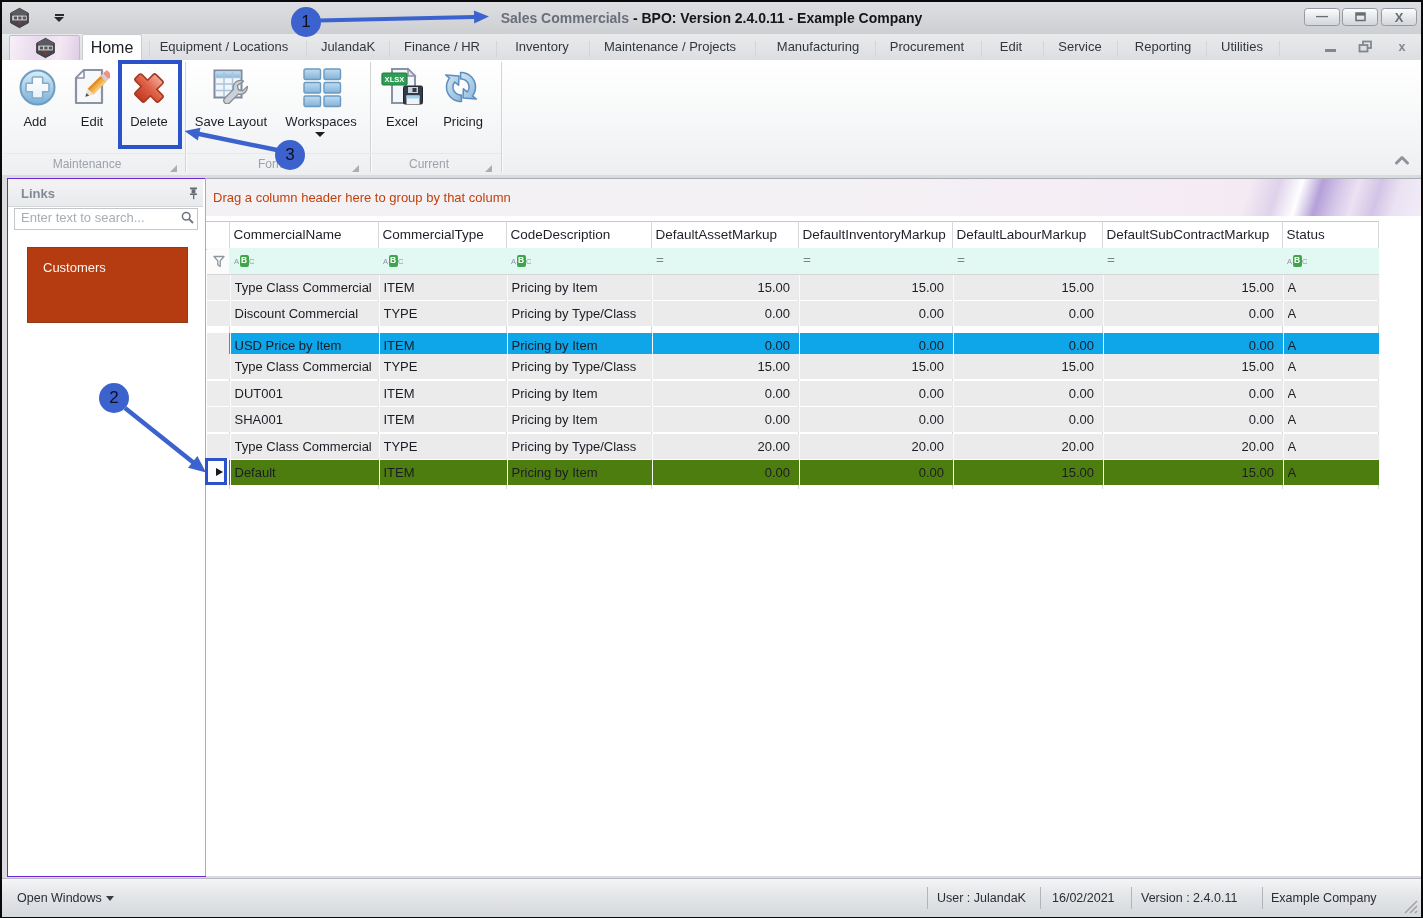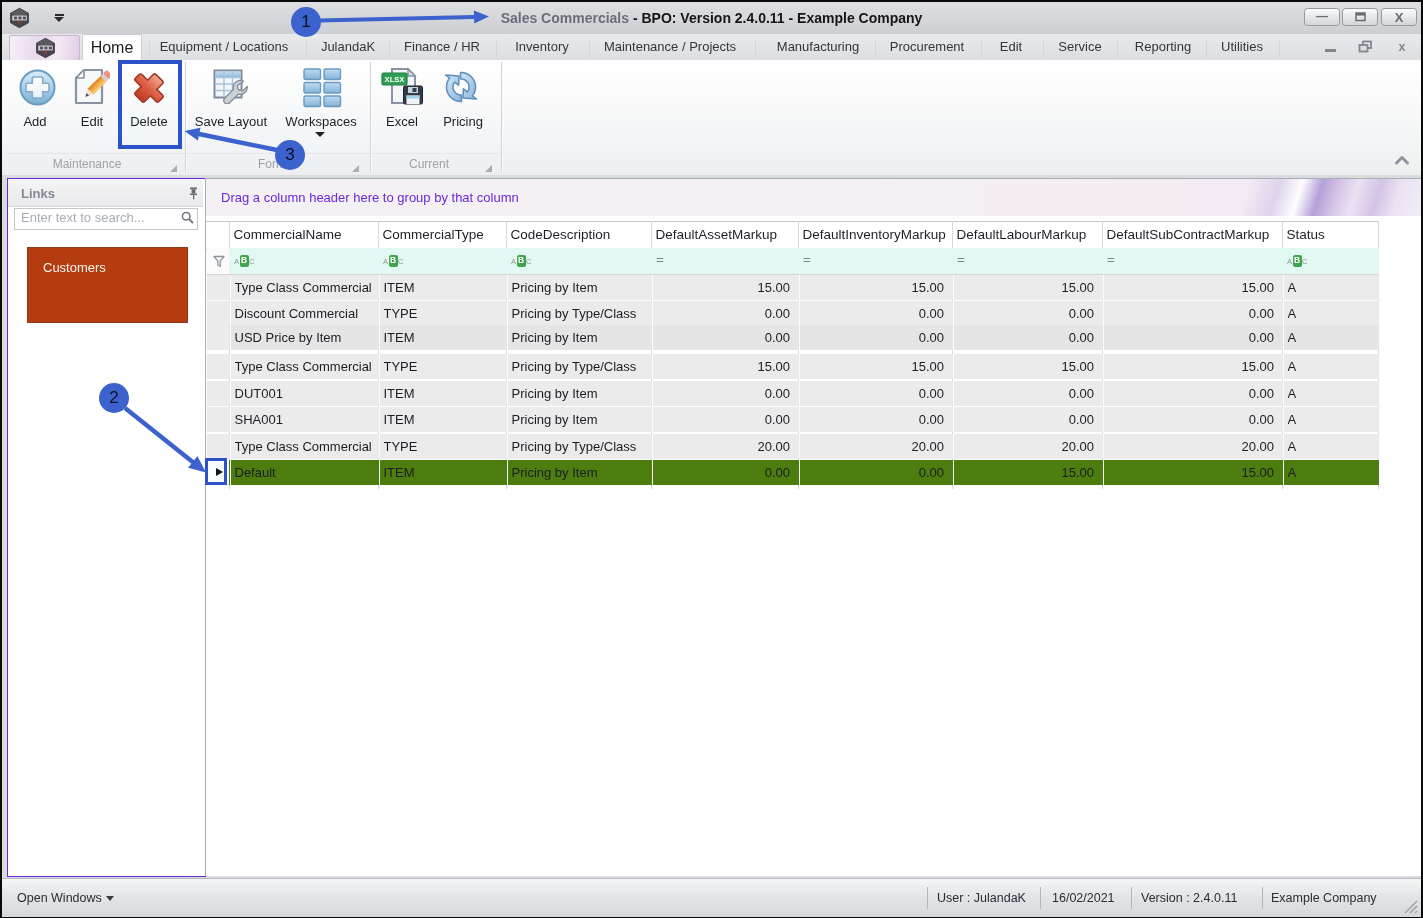--- a/index.html
+++ b/index.html
@@ -23,21 +23,21 @@
 .gsep{top:2px;width:1px;height:110px;background:#d2d4d8;border-right:1px solid #fbfbfc;}
 .gcorner{width:0;height:0;border-left:7px solid transparent;border-bottom:7px solid #a9adb4;}
 
 #midstrip{left:0;top:173px;width:1419px;height:703px;background:#d9dbdf;}
 #links{left:5px;top:176px;width:197px;height:697px;background:#fff;border:1px solid #6d28d9;}
 #linkshdr{left:0;top:0;width:195px;height:27px;background:linear-gradient(#f4f4f5,#e9eaec);border-bottom:1px solid #d4d6d9;}
 #searchbox{left:6px;top:29px;width:182px;height:20px;background:#fff;border:1px solid #c3c7cc;}
 #custbtn{left:19px;top:68px;width:159px;height:74px;background:#b43c10;border:1px solid #8f3b1a;}
 #grid{left:203px;top:176px;width:1215px;height:697px;background:#fff;border-top:1px solid #a9aeb5;border-left:1px solid #a9aeb5;}
 #dragband{left:0;top:5px;width:1214px;height:37px;background:#f4f1f4;overflow:hidden;}
-#dragband .txt{position:absolute;left:15px;top:0;height:37px;line-height:37px;font-size:13px;color:#6d28d9;}
+#dragband .txt{position:absolute;left:7px;top:0;height:37px;line-height:37px;font-size:13px;color:#c2410c;}
 .hdrtxt{top:43px;height:26px;line-height:26px;font-size:13.5px;color:#1e2026;}
 .vline{top:42px;width:1px;background:#d7d8da;}
 #filterrow{left:23px;top:69px;width:1150px;height:26px;background:#e2f9f3;border-bottom:1px solid #d4d6d9;}
 #filterind{left:1px;top:69px;width:22px;height:26px;background:#fbfbfc;border-bottom:1px solid #d4d6d9;}
 .row{left:1px;width:1172px;height:25px;}
 .cell{position:absolute;top:0;height:100%;line-height:25px;font-size:13px;color:#1c1d24;white-space:nowrap;overflow:hidden;}
 .num{text-align:right;}
 
 #statusbar{left:0;top:876px;width:1419px;height:38px;background:linear-gradient(#f4f5f6,#e3e5e8 45%,#d6d9dc);border-top:1px solid #b7bac0;}
 #statusbar .t{position:absolute;top:0;height:38px;line-height:38px;font-size:12.5px;color:#2c2d35;}
@@ -340,21 +340,21 @@
 <div style="position:absolute;left:22.5px;top:0;width:1.5px;height:100%;background:#fafbfb"></div>
 <div style="position:absolute;left:171.5px;top:0;width:1.5px;height:100%;background:#fafbfb"></div>
 <div style="position:absolute;left:299.5px;top:0;width:1.5px;height:100%;background:#fafbfb"></div>
 <div style="position:absolute;left:444.5px;top:0;width:1.5px;height:100%;background:#fafbfb"></div>
 <div style="position:absolute;left:591.5px;top:0;width:1.5px;height:100%;background:#fafbfb"></div>
 <div style="position:absolute;left:745.5px;top:0;width:1.5px;height:100%;background:#fafbfb"></div>
 <div style="position:absolute;left:895.5px;top:0;width:1.5px;height:100%;background:#fafbfb"></div>
 <div style="position:absolute;left:1075.5px;top:0;width:1.5px;height:100%;background:#fafbfb"></div>
 <div style="position:absolute;left:1171.5px;top:0;width:1.5px;height:100%;background:#fafbfb"></div>
 </div>
-<div class="row abs" style="top:146px;background:#e5e5e5">
+<div class="row abs" style="top:154px;background:#0ea5e9">
 <div class="cell" style="left:0;width:22px;background:#ececed"></div>
 <div class="cell" style="left:27.5px;width:144.5px">USD Price by Item</div>
 <div class="cell" style="left:176.5px;width:123.5px">ITEM</div>
 <div class="cell" style="left:304.5px;width:140.5px">Pricing by Item</div>
 <div class="cell num" style="left:445px;width:138px">0.00</div>
 <div class="cell num" style="left:592px;width:145px">0.00</div>
 <div class="cell num" style="left:746px;width:141px">0.00</div>
 <div class="cell num" style="left:896px;width:171px">0.00</div>
 <div class="cell" style="left:1080.5px;width:91.5px">A</div>
 <div style="position:absolute;left:22.5px;top:0;width:1.5px;height:100%;background:#fafbfb"></div>

